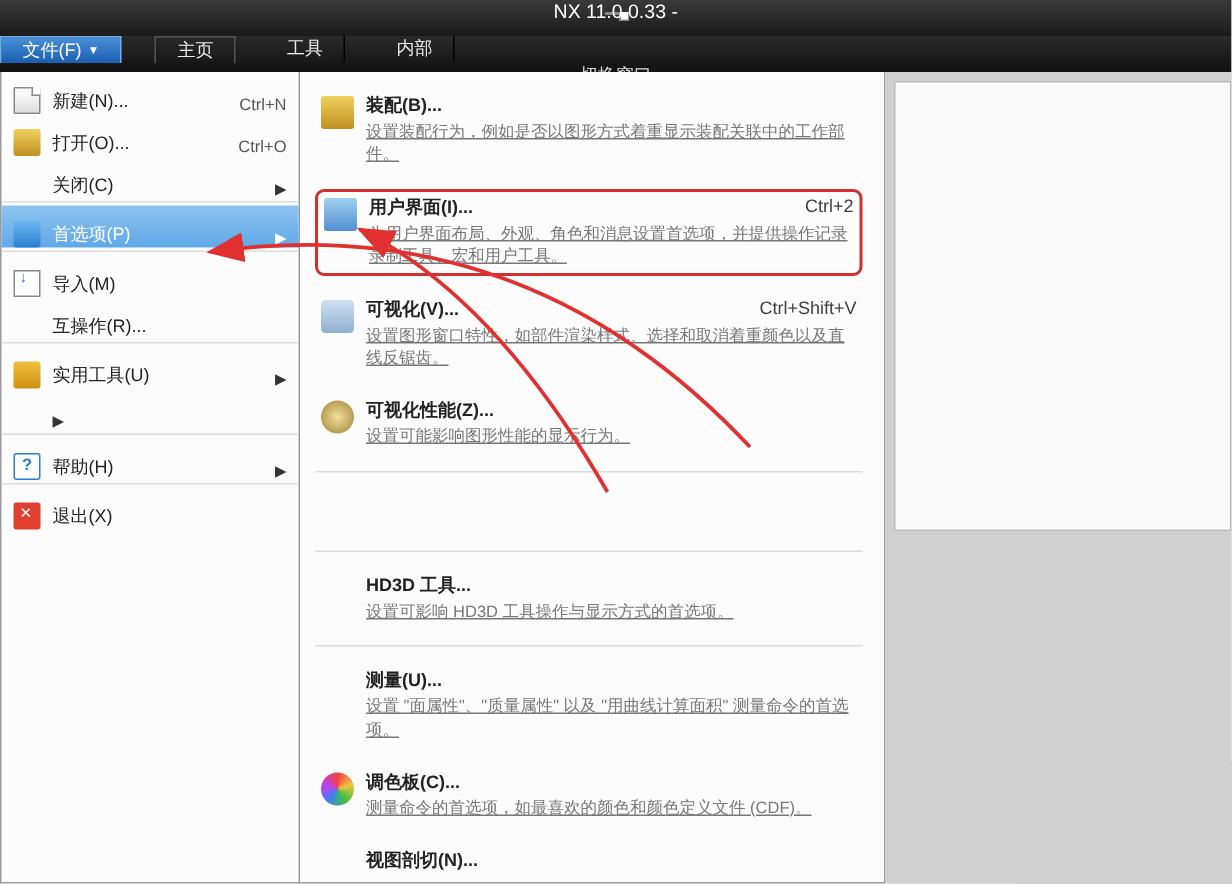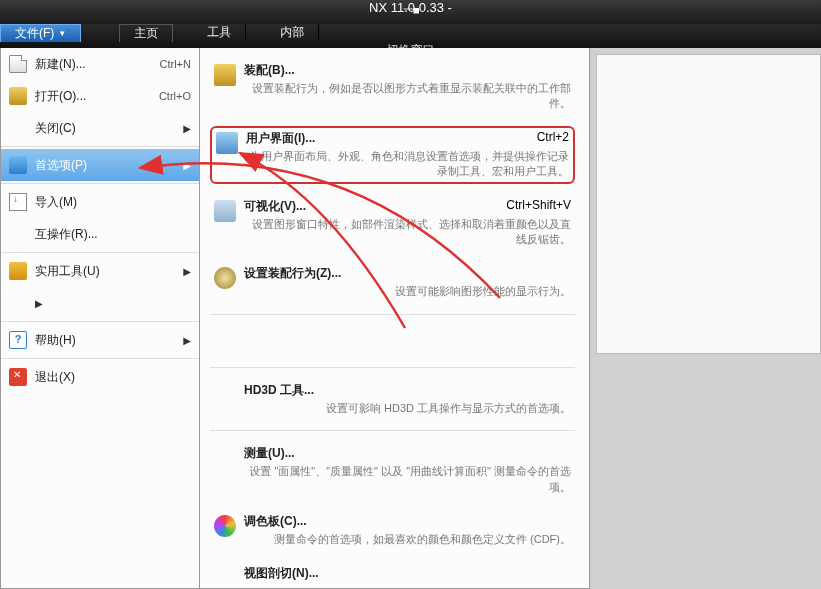--- a/index.html
+++ b/index.html
@@ -10,37 +10,37 @@
 .titlebar .sep { width: 1px; height: 16px; background: #555; margin: 0 2px; }
 .titlebar .tbtn { color: #ddd; font-size: 12px; padding: 0 4px; display: flex; align-items: center; gap: 2px; }
 .titlebar .app-title { color: #fff; font-size: 13px; margin-left: auto; margin-right: auto; position: absolute; left: 50%; transform: translateX(-50%); }
 
 .menubar { height: 24px; background: linear-gradient(#2a2a2a,#111); display: flex; align-items: flex-start; gap: 20px; }
 .menubar .tab { color: #eee; font-size: 12px; padding: 0 14px; display: flex; align-items: center; border-right: 1px solid #000; }
 .menubar .tab.active { background: linear-gradient(#4a8fd8,#1a5fb0); color: #fff; border: 1px solid #6ab0f0; border-bottom: none; }
 
 .workspace { display: flex; height: calc(589px - 48px); background: #d0d0d0; }
 .file-menu { width: 200px; background: #fcfcfc; border: 1px solid #999; border-top: none; }
-.fm-item { display: flex; align-items: center; height: 28px; padding: 16px 8px; font-size: 12px; color: #222; gap: 8px; position: relative; }
+.fm-item { display: flex; align-items: flex-end; height: 28px; padding: 0 8px; font-size: 12px; color: #222; gap: 8px; position: relative; }
 .fm-item.sel { background: linear-gradient(#8fc4f0,#5fa8e8); color: #fff; }
 .fm-item .icon { width: 18px; height: 18px; flex-shrink: 0; }
 .fm-item .lbl { flex: 1; }
 .fm-item .shortcut { color: #555; font-size: 11px; }
 .fm-item .arrow { font-size: 10px; color: #333; }
 .fm-item.sel .arrow { color: #fff; }
 .fm-div { height: 1px; background: #ddd; margin: 2px 0; }
 
-.sub-panel { width: 390px; background: #fcfcfc; border: 1px solid #999; border-top: none; border-left: none; padding: 10px 14px 10px 10px; overflow: auto; text-align: right; }
+.sub-panel { width: 390px; background: #fcfcfc; border: 1px solid #999; border-top: none; border-left: none; padding: 10px 14px 10px 10px; overflow: auto; }
 .sp-item { display: flex; gap: 8px; margin-bottom: 10px; padding: 4px; border-radius: 2px; }
 .sp-item.hl { border: 2px solid #d03030; border-radius: 6px; padding: 2px 4px; }
 .sp-item .icon { width: 22px; height: 22px; flex-shrink: 0; margin-top: 2px; }
 .sp-item .txt { flex: 1; }
 .sp-item .title { font-size: 12px; font-weight: bold; color: #222; display: flex; }
-.sp-item .title .sc { margin-left: auto; font-weight: normal; color: #000000; }
-.sp-item .desc { font-size: 11px; color: #777; margin-top: 2px; line-height: 1.4; }
+.sp-item .title .sc { margin-left: auto; font-weight: normal; color: #404040; }
+.sp-item .desc { font-size: 11px; color: #777; margin-top: 2px; line-height: 1.4; text-decoration: underline; }
 .sp-div { height: 1px; background: #ddd; margin: 6px 0 10px; }
 
 .content { flex: 1; background: #d0d0d0; }
 .content-inner { margin: 6px 0 0 6px; background: #f9f9f9; height: 300px; border: 1px solid #bbb; }
 
 svg.annot { position: absolute; top: 48px; left: 0; pointer-events: none; }
 
 
 .ic-new { background: linear-gradient(#fff,#ddd); border: 1px solid #888; border-radius: 1px; position: relative; }
 .ic-new::after{content:"";position:absolute;right:-1px;top:-1px;width:5px;height:5px;background:#fff;border-left:1px solid #888;border-bottom:1px solid #888;}
@@ -82,21 +82,21 @@
       <span style="font-size:8px;margin-left:2px">▼</span>
     </span>
   <span class="app-title">NX 11.0.0.33 -</span>
 </div>
 
 <div class="menubar">
   <div class="tab active">
       <span>文件(F)</span>
       <span style="font-size:8px;margin-left:4px">▼</span>
     </div>
-  <div class="tab" style="border:1px solid #555;border-bottom:none;margin-left:18px">主页</div>
+  <div class="tab" style="border:1px solid #555;border-bottom:none;margin-left:2px">主页</div>
   <div class="tab">工具</div>
   <div class="tab">内部</div>
 </div>
 
 <div class="workspace">
   <div class="file-menu">
     <div class="fm-item">
         <span class="icon ic-new"></span>
         <span class="lbl">新建(N)...</span>
         <span class="shortcut">Ctrl+N</span>
@@ -176,21 +176,21 @@
             <span>可视化(V)...</span>
             <span class="sc">Ctrl+Shift+V</span>
           </div>
           <div class="desc">设置图形窗口特性，如部件渲染样式、选择和取消着重颜色以及直线反锯齿。</div>
         </div>
     </div>
     <div class="sp-item">
       <span class="icon ic-visp"></span>
       <div class="txt">
           <div class="title">
-            <span>设置装配行为(Z)...</span>
+            <span>可视化性能(Z)...</span>
           </div>
           <div class="desc">设置可能影响图形性能的显示行为。</div>
         </div>
     </div>
     <div class="sp-div"></div>
     <div class="sp-item">
       <span class="icon"></span>
     </div>
     <div class="sp-div"></div>
     <div class="sp-item">

